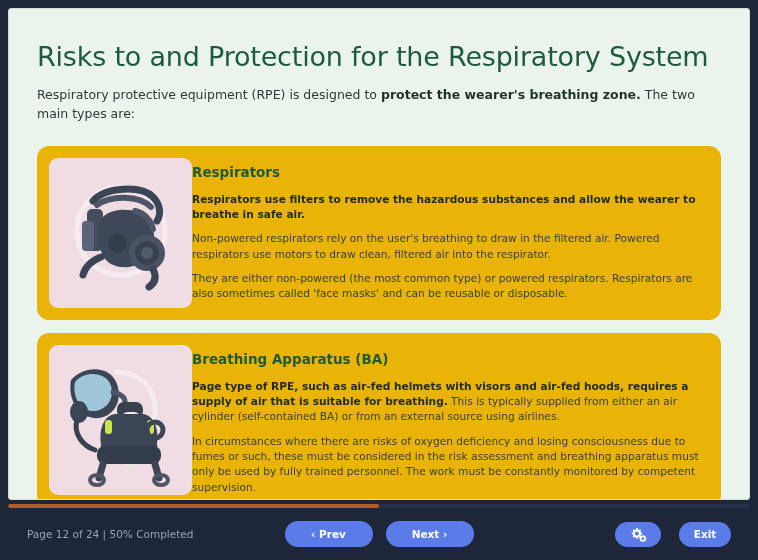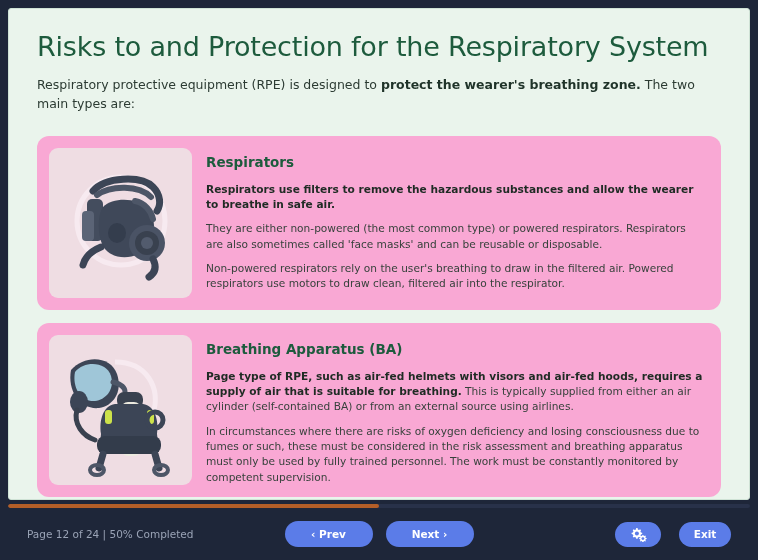--- a/index.html
+++ b/index.html
@@ -15,21 +15,21 @@
     background: #1e2639;
     padding: 8px 8px 0 8px;
   }
   .slide {
     position: relative;
     width: 742px;
     height: 492px;
     background: #eaf4ec;
     border: 1px solid #cfe2d5;
     border-radius: 3px;
-    padding: 22px 28px 0 28px;
+    padding: 32px 28px 0 28px;
     overflow: hidden;
   }
   .page-title {
     font-size: 27px;
     line-height: 1.15;
     font-weight: 400;
     color: #1d5b3d;
     letter-spacing: -0.2px;
     margin-bottom: 14px;
   }
@@ -37,25 +37,25 @@
     font-size: 12.5px;
     line-height: 1.5;
     color: #2c3b33;
     max-width: 660px;
     margin-bottom: 22px;
   }
   .subtitle b { font-weight: 700; color: #1f3329; }
 
   .card {
     display: flex;
-    background: #f9a8d4;
+    background: #eab308;
     border-radius: 12px;
     padding: 12px;
     margin-bottom: 13px;
-    gap: 14px;
+    gap: 0;
   }
   .thumb {
     flex: 0 0 143px;
     height: 150px;
     background: #efdde3;
     border-radius: 9px;
     position: relative;
     overflow: hidden;
     display: flex;
     align-items: center;
@@ -181,22 +181,22 @@
           <circle cx="90" cy="88" r="12" fill="#39414f"></circle>
           <circle cx="90" cy="88" r="6" fill="#525b6d"></circle>
           <path d="M44 92 C34 96 28 102 26 110" fill="none" stroke="#3c4556" stroke-width="7" stroke-linecap="round"></path>
           <path d="M96 104 C100 112 98 118 92 122" fill="none" stroke="#3c4556" stroke-width="7" stroke-linecap="round"></path>
           <path d="M78 46 C88 48 94 56 96 64" fill="none" stroke="#4d5667" stroke-width="6" stroke-linecap="round"></path>
         </svg>
       </div>
       <div class="card-body">
         <div class="card-heading">Respirators</div>
         <p class="lead"><span>Respirators use filters to remove the hazardous substances and allow the wearer to breathe in safe air.</span><span class="norm"></span></p>
+        <p>Non-powered respirators rely on the user's breathing to draw in the filtered air. Powered respirators use motors to draw clean, filtered air into the respirator.</p>
         <p>They are either non-powered (the most common type) or powered respirators. Respirators are also sometimes called 'face masks' and can be reusable or disposable.</p>
-        <p>Non-powered respirators rely on the user's breathing to draw in the filtered air. Powered respirators use motors to draw clean, filtered air into the respirator.</p>
       </div>
     </div>
 
     <div class="card">
       <div class="thumb">
         <svg width="132" height="140" viewBox="0 0 132 140">
           <path d="M60 22 C92 22 106 48 98 74" fill="none" stroke="#f7eaf0" stroke-width="5"></path>
           <path d="M16 30 C30 14 56 16 62 34 C68 52 58 66 44 68 C26 70 12 52 16 30 Z" fill="#3c4556"></path>
           <path d="M20 32 C30 20 52 22 56 36 C60 50 50 60 40 61 C26 62 17 48 20 32 Z" fill="#9fc6d8"></path>
           <ellipse cx="24" cy="62" rx="9" ry="11" fill="#3c4556"></ellipse>

